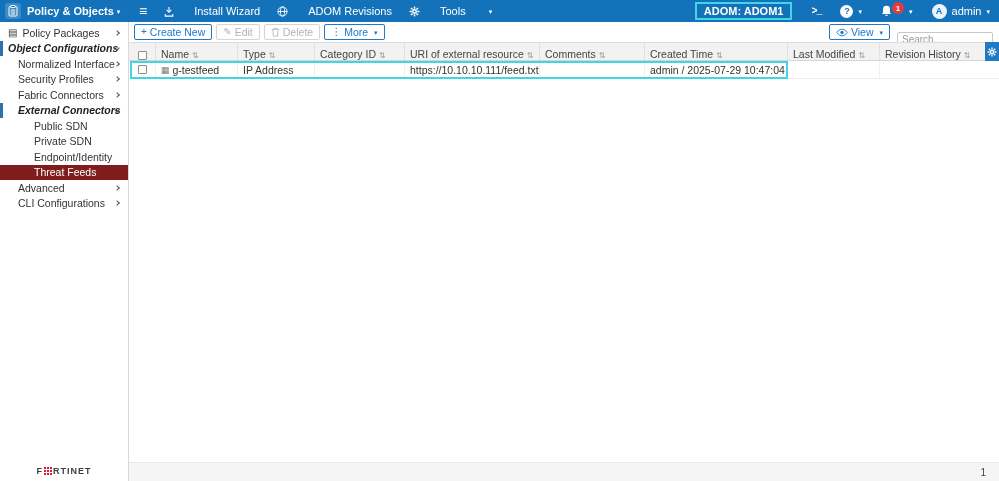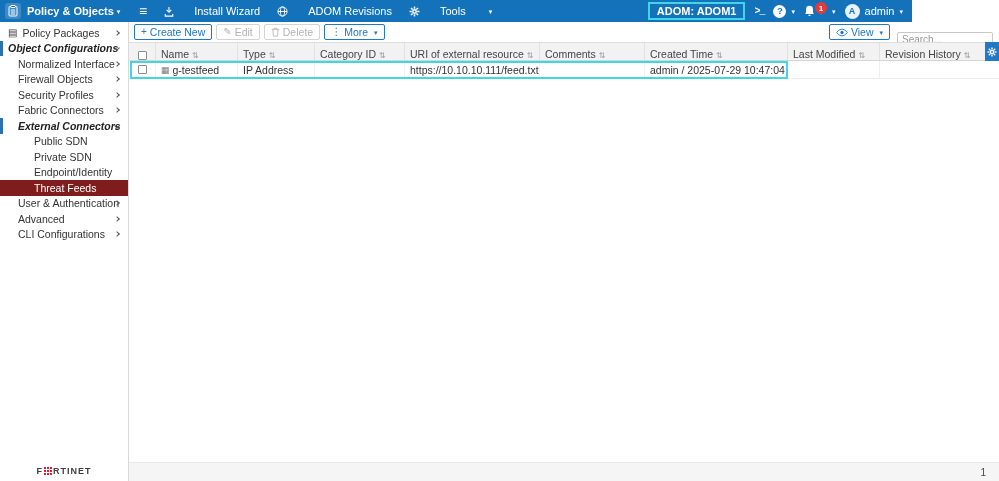--- a/index.html
+++ b/index.html
@@ -4,32 +4,32 @@
 <style>
   * { box-sizing: border-box; }
   html,body { margin:0; padding:0; }
   body {
     width:999px; height:481px; position:relative; overflow:hidden;
     font-family:"Liberation Sans", sans-serif; background:#fff; color:#333;
   }
 
   
   .topbar {
-    position:absolute; top:0; left:0; width:912px; height:22px;
+    position:absolute; top:0; left:0; width:999px; height:22px;
     background:#1372ba; color:#fff; display:flex; align-items:center;
   }
   .topbar-left { width:129px; flex:0 0 129px; display:flex; align-items:center; padding-left:5px; }
   .app-icon-bg { width:16px; height:16px; border-radius:3px; background:rgba(255,255,255,.18);
     display:flex; align-items:center; justify-content:center; margin-right:6px; }
   .app-title { font-size:11px; font-weight:bold; white-space:nowrap; }
   .caret { font-size:7px; margin-left:3px; line-height:1; }
   .hamburger { font-size:14px; margin-left:10px; cursor:pointer; }
   .tb-menu { display:flex; align-items:center; }
   .tb-item { display:flex; align-items:center; gap:20px; font-size:11px; margin-left:17px; white-space:nowrap; cursor:pointer; }
-  .topbar-right { margin-left:auto; display:flex; align-items:center; gap:9px; padding-right:9px; }
+  .topbar-right { margin-left:auto; display:flex; align-items:center; gap:19px; padding-right:9px; }
   .adom-box { border:2px solid #41d6e3; padding:1px 7px; font-size:11px; font-weight:bold; white-space:nowrap; }
   .console-glyph { font-family:"Liberation Mono", monospace; font-size:10px; font-weight:bold; letter-spacing:-1px; }
   .help-wrap, .bell-wrap, .user-wrap { display:flex; align-items:center; gap:2px; cursor:pointer; }
   .help-circle { width:13px; height:13px; border-radius:50%; background:#fff; color:#1372ba;
     font-size:9px; font-weight:bold; display:flex; align-items:center; justify-content:center; }
   .badge { min-width:12px; height:12px; border-radius:7px; background:#e03c3c; color:#fff;
     font-size:8px; font-weight:bold; display:flex; align-items:center; justify-content:center;
     padding:0 3px; margin-left:-2px; margin-top:-6px; }
   .avatar { width:15px; height:15px; border-radius:50%; background:#eaf2fb; color:#1372ba;
     font-size:9px; font-weight:bold; display:flex; align-items:center; justify-content:center; margin-right:3px; }
@@ -204,24 +204,20 @@
     </div>
     <div class="nav-item group active-edge">
       <span>Object Configurations</span>
       <span class="chev down"></span>
     </div>
     <div class="nav-item sub">
       <span>Normalized Interface</span>
       <span class="chev right"></span>
     </div>
     <div class="nav-item sub">
-      <span>Firewall Objects</span>
-      <span class="chev right"></span>
-    </div>
-    <div class="nav-item sub">
       <span>Security Profiles</span>
       <span class="chev right"></span>
     </div>
     <div class="nav-item sub">
       <span>Fabric Connectors</span>
       <span class="chev right"></span>
     </div>
     <div class="nav-item sub group active-edge">
       <span>External Connectors</span>
       <span class="chev down"></span>
@@ -230,24 +226,20 @@
       <span>Public SDN</span>
     </div>
     <div class="nav-item leaf">
       <span>Private SDN</span>
     </div>
     <div class="nav-item leaf">
       <span>Endpoint/Identity</span>
     </div>
     <div class="nav-item leaf selected">
       <span>Threat Feeds</span>
-    </div>
-    <div class="nav-item sub">
-      <span>User &amp; Authentication</span>
-      <span class="chev right"></span>
     </div>
     <div class="nav-item sub">
       <span>Advanced</span>
       <span class="chev right"></span>
     </div>
     <div class="nav-item sub">
       <span>CLI Configurations</span>
       <span class="chev right"></span>
     </div>
   </div>

